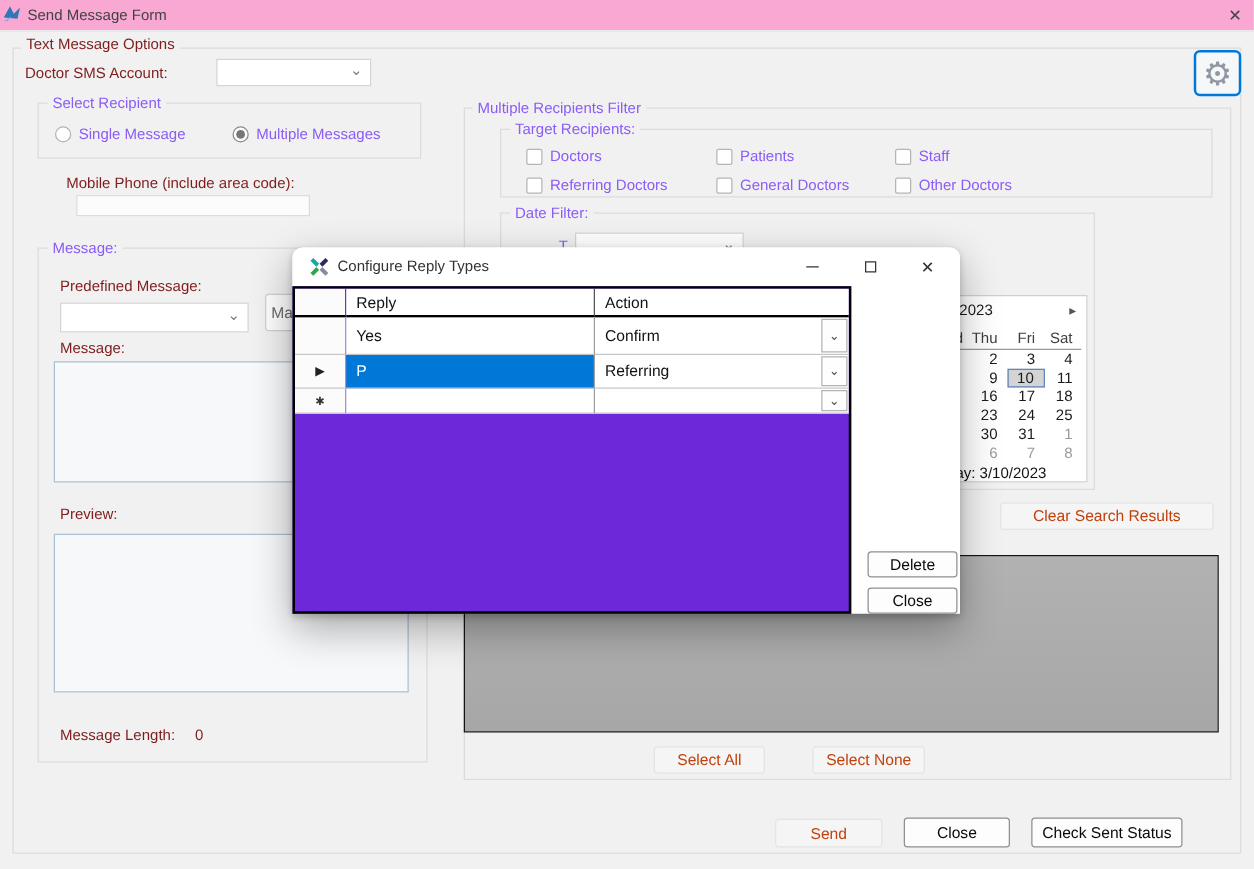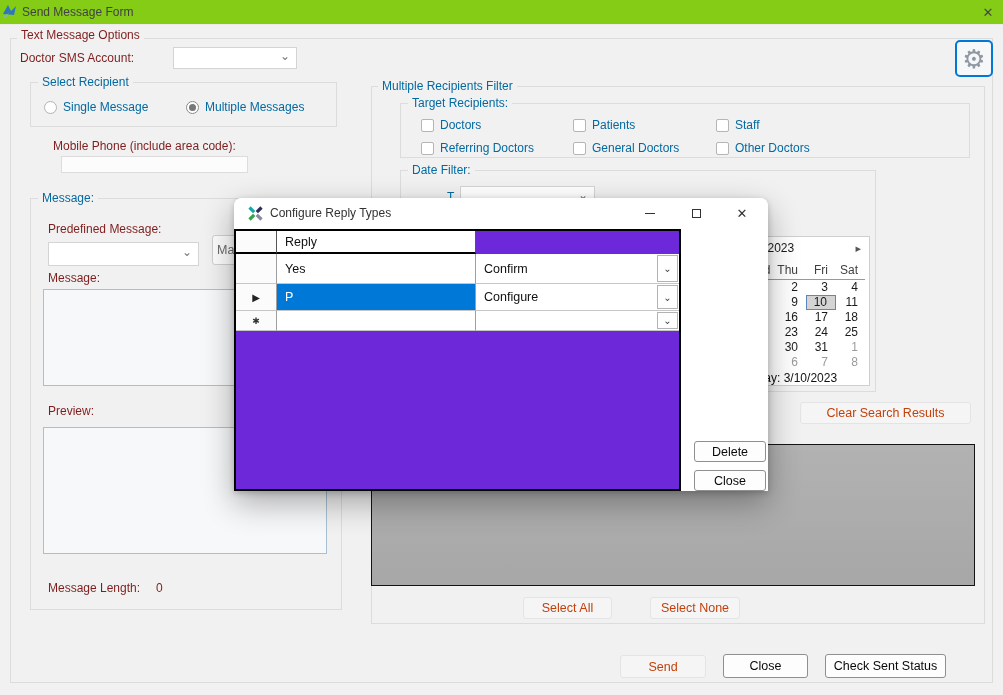--- a/index.html
+++ b/index.html
@@ -1,27 +1,27 @@
 <!DOCTYPE html>
 <html><head>
 <meta charset="utf-8">
 <style>
   html,body{margin:0;padding:0;}
   body{width:1003px;height:695px;position:relative;overflow:hidden;background:#f1f1f1;
        font-family:"Liberation Sans", sans-serif;font-size:12px;color:#3a3a3a;}
   .abs{position:absolute;}
   
-  #titlebar{position:absolute;left:0;top:0;width:1003px;height:24px;background:#84cc16;border-bottom:1px solid #ebebeb;}
+  #titlebar{position:absolute;left:0;top:0;width:1003px;height:24px;background:#f9a8d4;border-bottom:1px solid #ebebeb;}
   #app-title{position:absolute;left:22px;top:5px;font-size:12px;color:#424242;}
   #main-close{position:absolute;right:6px;top:3px;width:18px;height:18px;display:flex;align-items:center;justify-content:center;color:#474747;font-size:13px;cursor:default;}
   
   .gb{position:absolute;border:1px solid #dcdcdc;box-sizing:border-box;}
   .glab{position:absolute;background:#f1f1f1;padding:0 4px;font-size:12px;line-height:14px;white-space:nowrap;}
   .dark{color:#7f1d1d;}
-  .gray{color:#0369a1;}
+  .gray{color:#8b5cf6;}
   .lbl{position:absolute;white-space:nowrap;}
   
   .combo{position:absolute;background:#fff;border:1px solid #d4d4d4;box-sizing:border-box;}
   .combo .chv{position:absolute;right:6px;top:50%;transform:translateY(-62%);color:#777;font-size:12px;}
   .tbox{position:absolute;background:#fcfcfc;border:1px solid #dcdcdc;box-sizing:border-box;}
   .tarea{position:absolute;background:#f7f8f9;border:1px solid #a9c0d4;box-sizing:border-box;}
   .btn{position:absolute;display:flex;align-items:center;justify-content:center;font-size:12.5px;border-radius:3px;box-sizing:border-box;white-space:nowrap;}
   .btn.en{background:#fdfdfd;border:1px solid #8f8f8f;color:#0a0a0a;}
   .btn.dis{background:#f5f5f5;border:1px solid #e4e4e4;color:#c2410c;}
   
@@ -263,37 +263,38 @@
     <span class="mwb" id="modal-max">
         <span class="sq"></span>
       </span>
     <span class="mwb" id="modal-x">✕</span>
   </div>
 
   <div id="rgrid">
     <div class="grow ghead">
       <div class="gc rh" style="height:23px;"></div>
       <div class="gc creply" style="height:23px;">Reply</div>
+      <div class="gc caction" style="height:23px;">Action</div>
     </div>
     <div id="grid-body">
         <div class="grow">
           <div class="gc rh" style="height: 30px;"></div>
           <div class="gc creply" style="height: 30px;">Yes</div>
           <div class="gc caction" style="height: 30px;">
             <span>Confirm</span>
             <span class="dd">⌄</span>
           </div>
         </div>
         <div class="grow">
           <div class="gc rh" style="height: 27px;">
             <span class="ind">▶</span>
           </div>
           <div class="gc creply selcell" style="height: 27px;">P</div>
           <div class="gc caction" style="height: 27px;">
-            <span>Configure</span>
+            <span>Referring</span>
             <span class="dd">⌄</span>
           </div>
         </div>
         <div class="grow">
           <div class="gc rh" style="height: 20px;">
             <span class="ind new">✱</span>
           </div>
           <div class="gc creply" style="height: 20px;"></div>
           <div class="gc caction" style="height: 20px;">
             <span></span>

